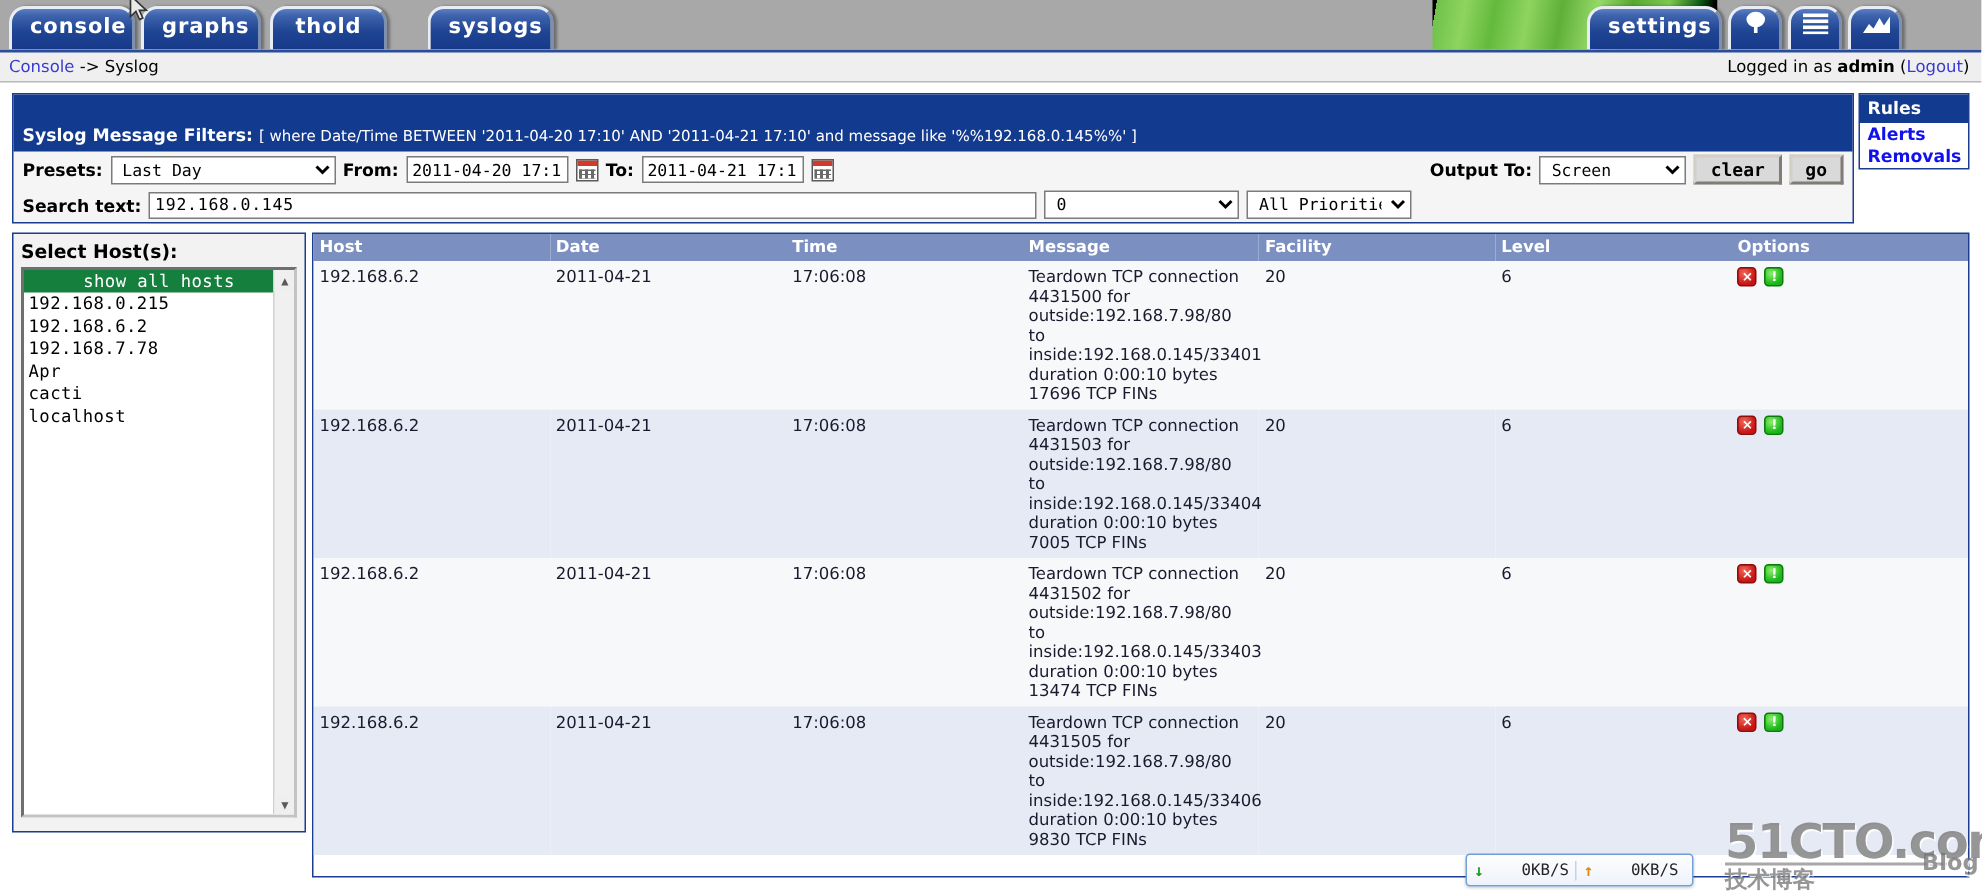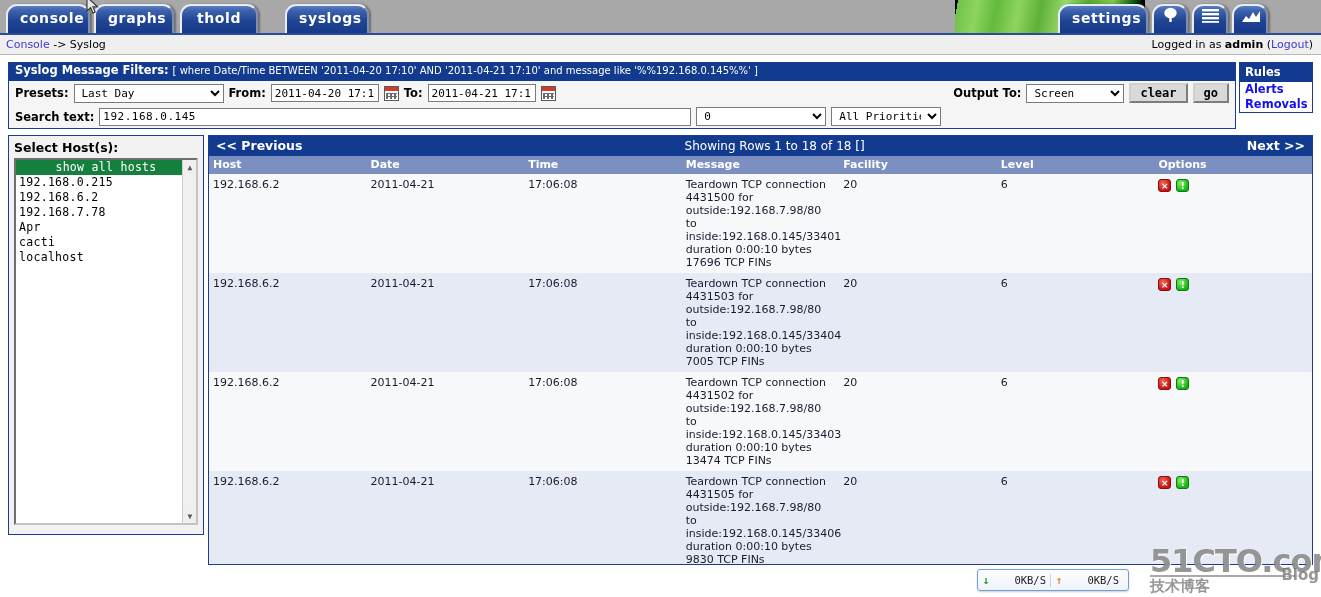--- a/index.html
+++ b/index.html
@@ -100,21 +100,21 @@
   #filterbox {
     flex: 1;
     border: 1px solid #1b3d8f;
     background: #f5f5f5;
   }
   #filter-title {
     background: #123a8e;
     color: #ffffff;
     font-weight: bold;
     font-size: 11.5px;
-    padding: 0 6px 4px 6px;
+    padding: 20px 6px 4px 6px;
     white-space: nowrap;
     overflow: hidden;
   }
   #filter-title .sub {
     font-weight: normal;
     font-size: 10px;
   }
   .filter-row {
     display: flex;
     align-items: center;
@@ -493,25 +493,20 @@
             <div class="opt">localhost</div>
           </div>
         <div id="hostscroll">
           <div class="arrow up">▲</div>
           <div class="arrow dn">▼</div>
         </div>
       </div>
     </div>
 
     <div id="tablebox">
-      <div id="navbar">
-        <span class="nav-prev">&lt;&lt; Previous</span>
-        <span class="nav-mid">Showing Rows 1 to 18 of 18 []</span>
-        <span class="nav-next">Next &gt;&gt;</span>
-      </div>
 
       <table class="logtbl">
         <thead>
           <tr>
             <th class="h-host">Host</th>
             <th class="h-date">Date</th>
             <th class="h-time">Time</th>
             <th class="h-msg">Message</th>
             <th class="h-fac">Facility</th>
             <th class="h-lev">Level</th>

